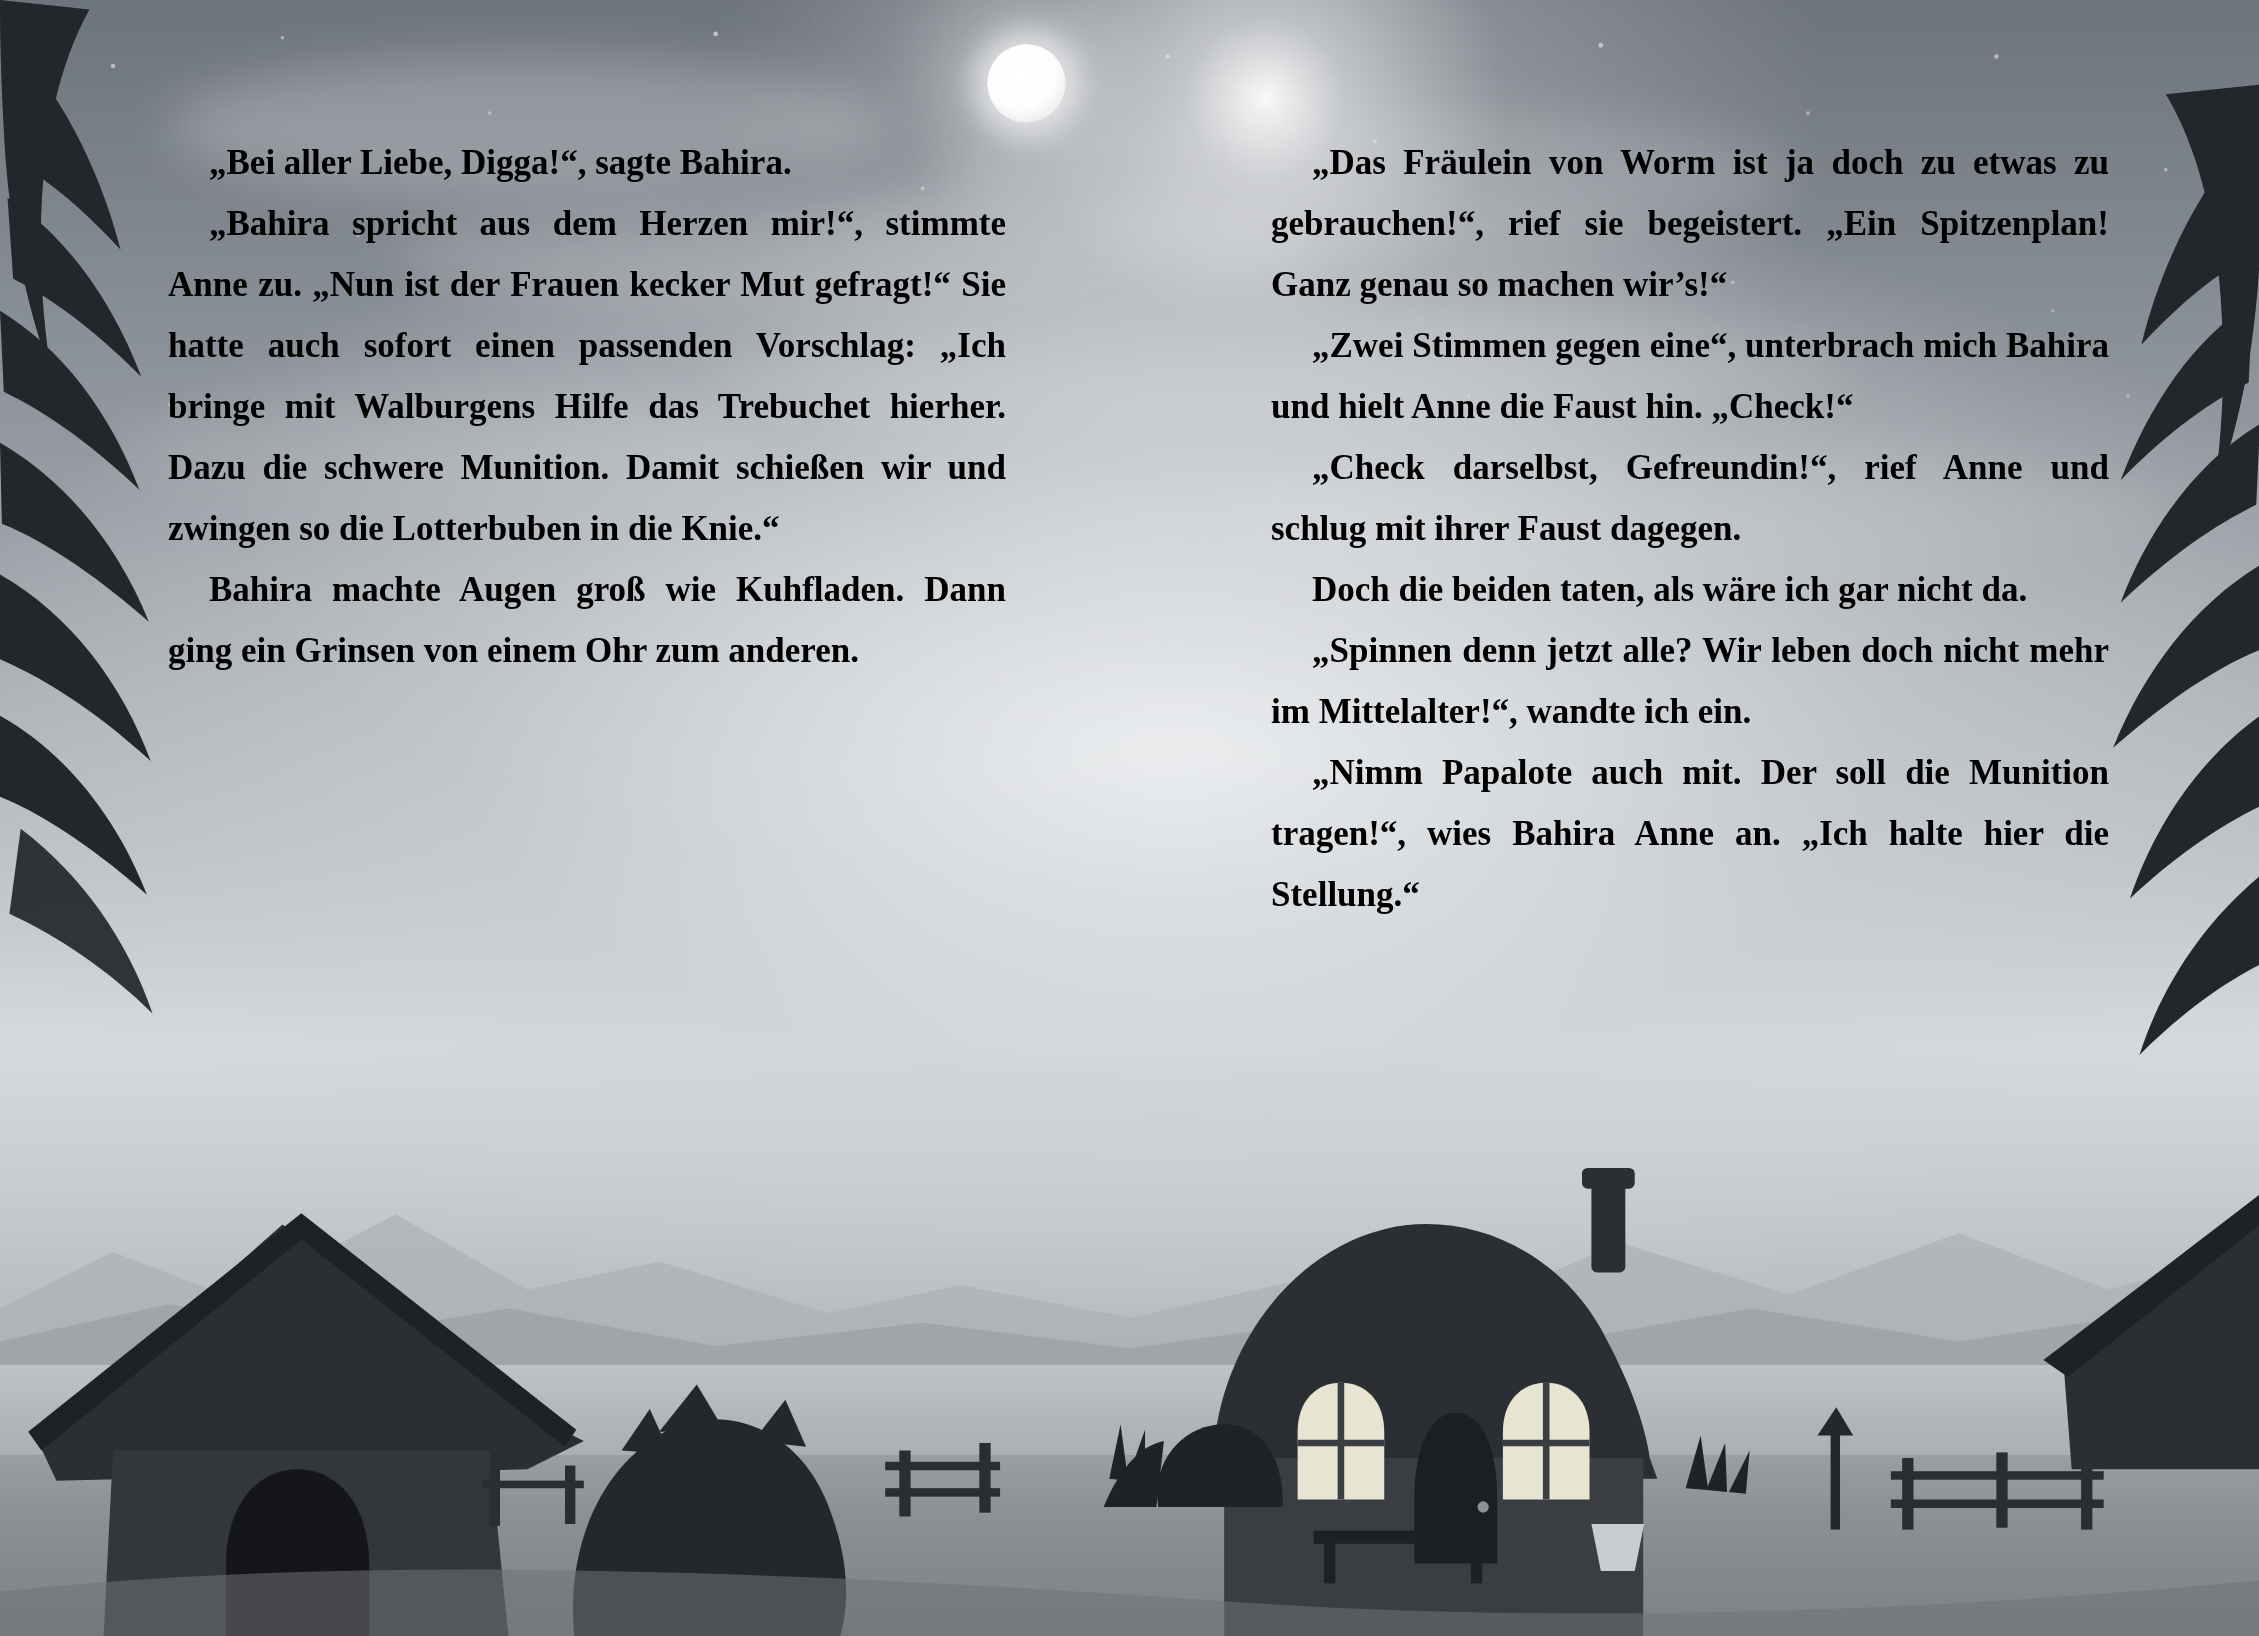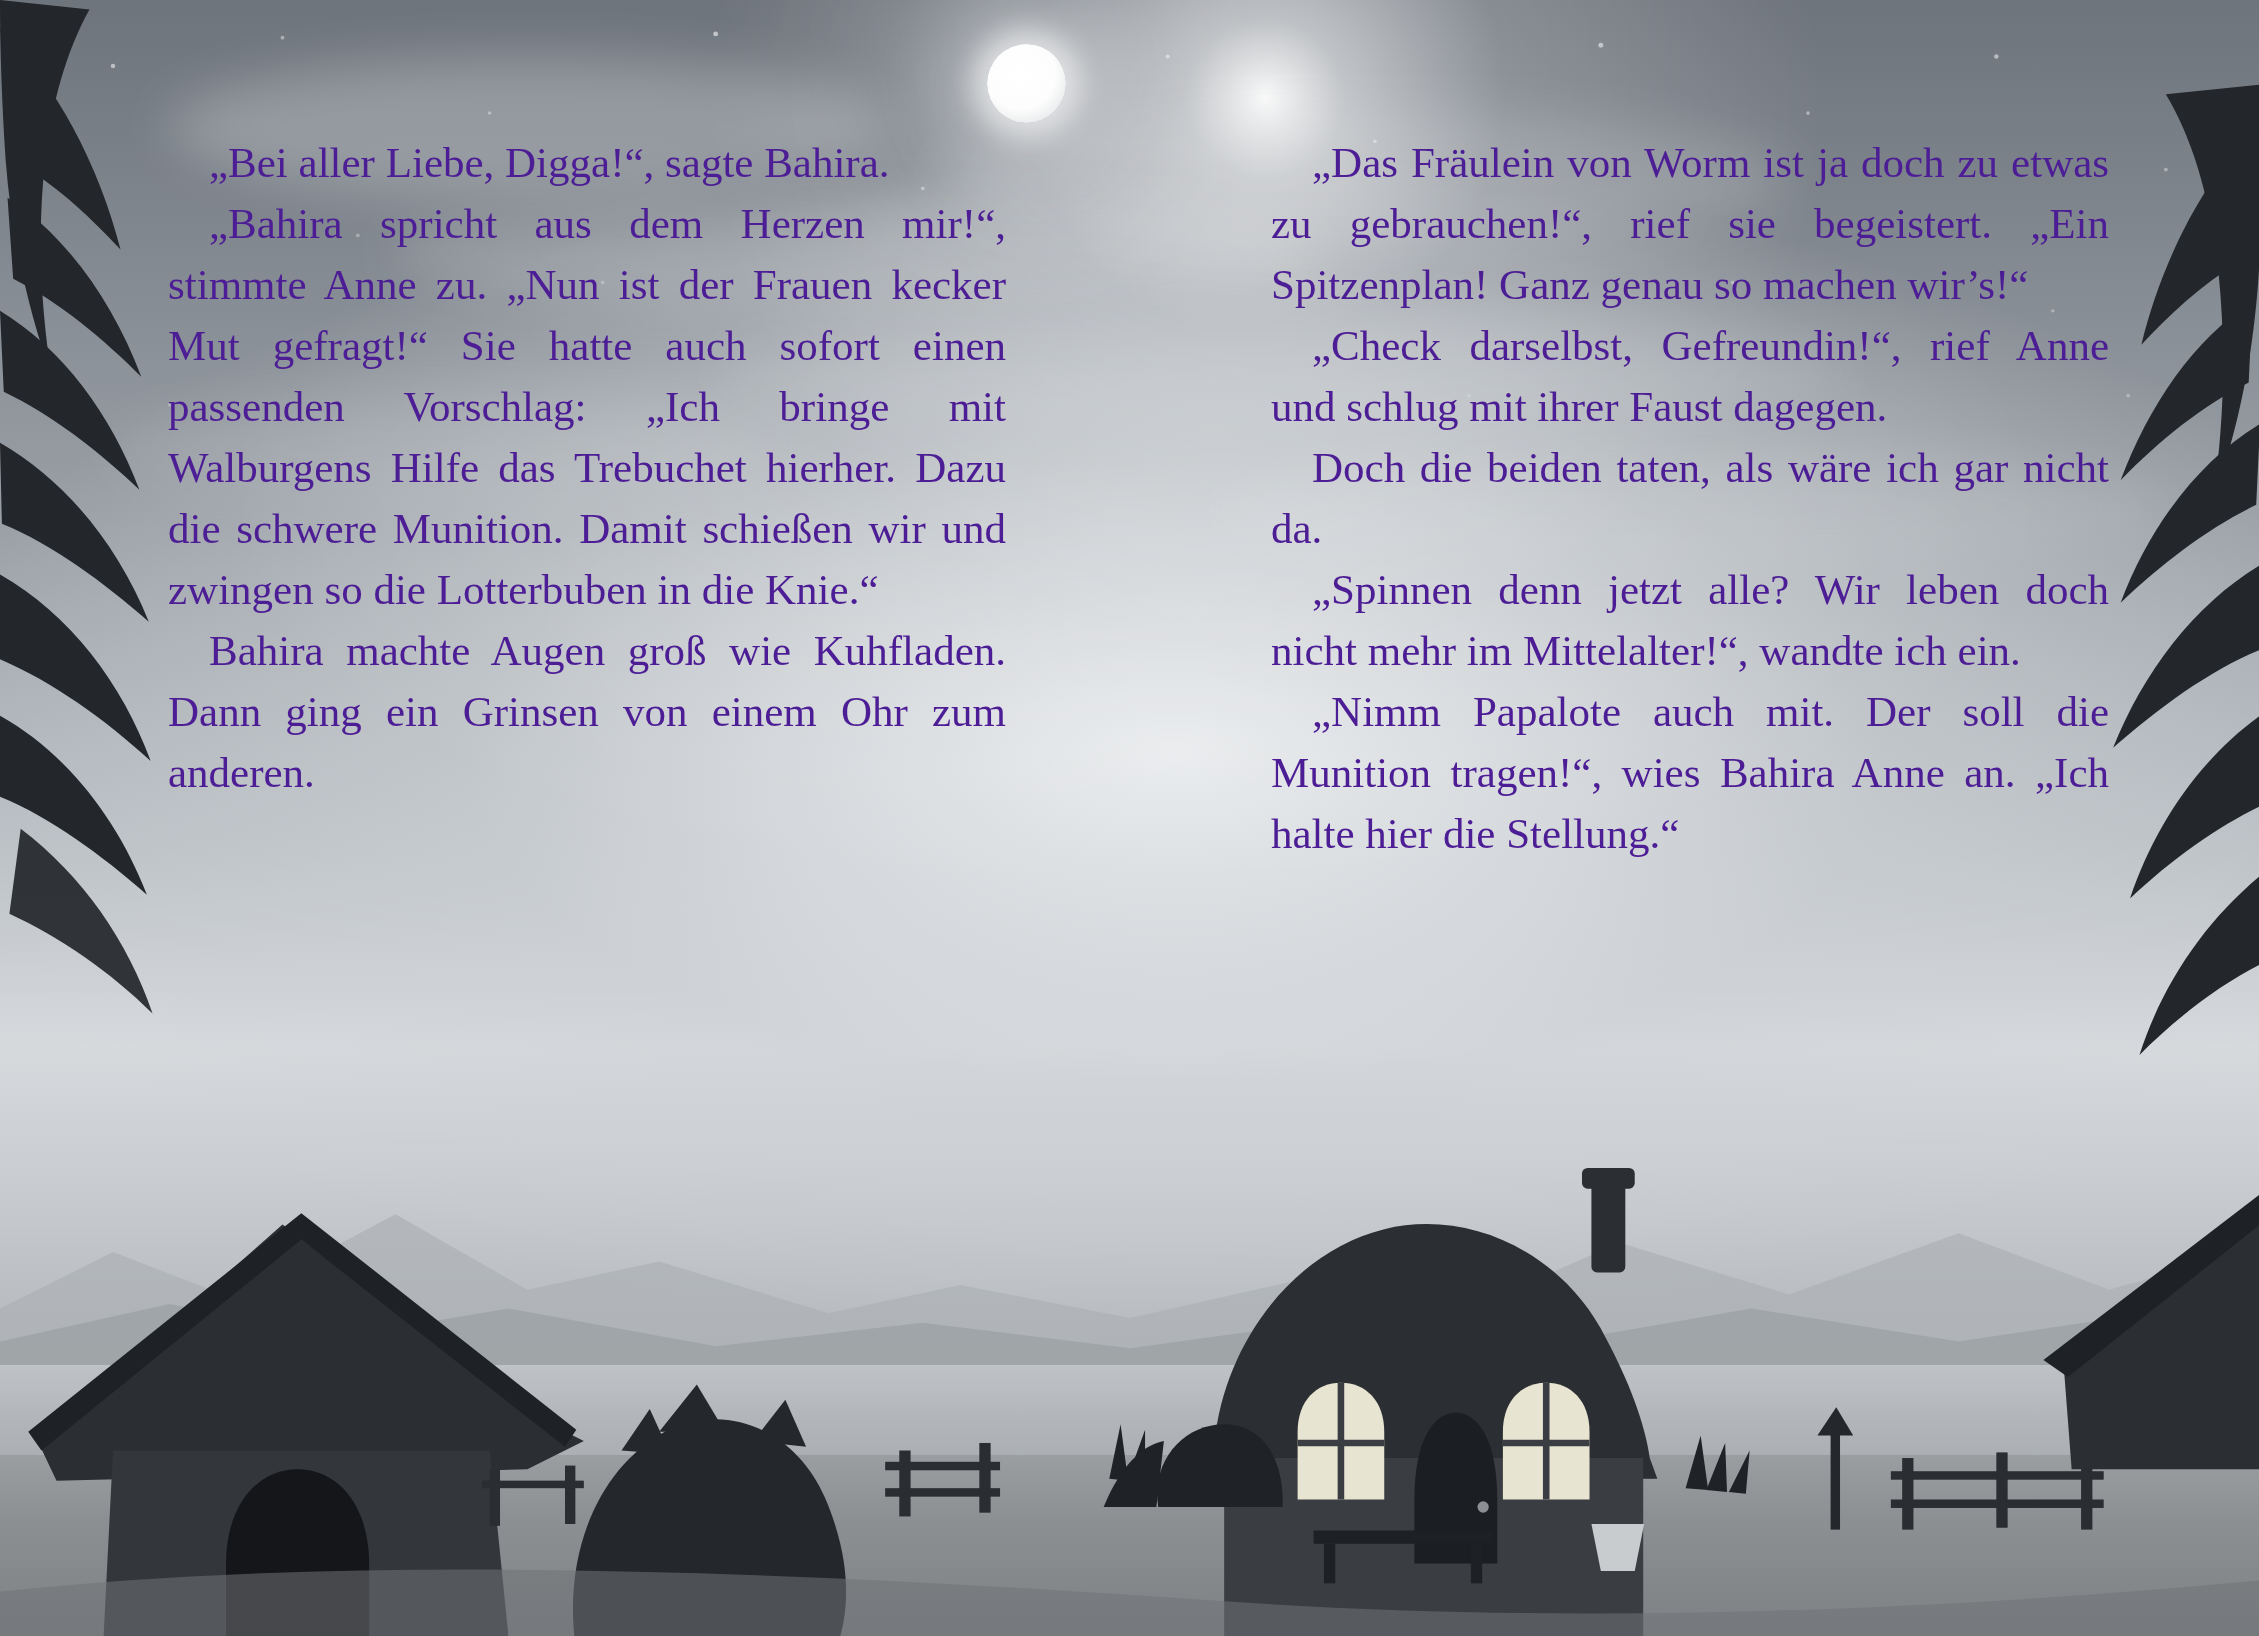--- a/index.html
+++ b/index.html
@@ -86,26 +86,27 @@
   .text-layer {
     position: absolute;
     left: 0; top: 0;
     width: 2260px;
     height: 1637px;
   }
   .column {
     position: absolute;
     top: 132px;
     width: 838px;
-    color: #4c1d95;
-    font-size: 43px;
+    color: #000000;
+    font-size: 35px;
     line-height: 61px;
     text-align: justify;
     text-justify: inter-word;
     hyphens: manual;
+    font-weight: bold;
   }
   .column.left  { left: 168px; }
   .column.right { left: 1271px; }
   .column p {
     margin: 0;
     text-indent: 41px;
   }
 
   
   .text-halo {
@@ -273,20 +274,21 @@
   <div class="text-layer">
 
     <div class="column left">
       <p>„Bei aller Liebe, Digga!“, sagte Bahira.</p>
       <p>„Bahira spricht aus dem Herzen mir!“, stimmte Anne zu. „Nun ist der Frauen kecker Mut gefragt!“ Sie hatte auch sofort einen passenden Vorschlag: „Ich bringe mit Walburgens Hilfe das Trebuchet hierher. Dazu die schwere Munition. Damit schie­ßen wir und zwingen so die Lotterbuben in die Knie.“</p>
       <p>Bahira machte Augen groß wie Kuhfladen. Dann ging ein Grinsen von einem Ohr zum anderen.</p>
     </div>
 
     <div class="column right">
       <p>„Das Fräulein von Worm ist ja doch zu etwas zu gebrauchen!“, rief sie begeistert. „Ein Spitzenplan! Ganz genau so machen wir’s!“</p>
+      <p>„Zwei Stimmen gegen eine“, unterbrach mich Ba­hira und hielt Anne die Faust hin. „Check!“</p>
       <p>„Check darselbst, Gefreundin!“, rief Anne und schlug mit ihrer Faust dagegen.</p>
       <p>Doch die beiden taten, als wäre ich gar nicht da.</p>
       <p>„Spinnen denn jetzt alle? Wir leben doch nicht mehr im Mittelalter!“, wandte ich ein.</p>
       <p>„Nimm Papalote auch mit. Der soll die Munition tragen!“, wies Bahira Anne an. „Ich halte hier die Stellung.“</p>
     </div>
 
   </div>
 </div>
 
 

